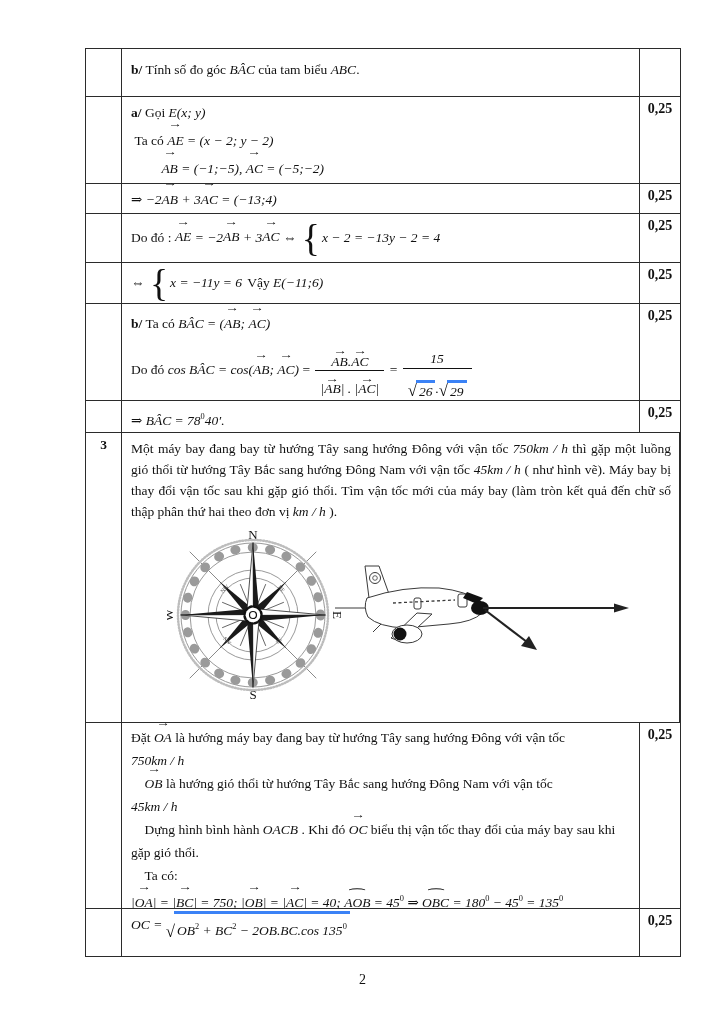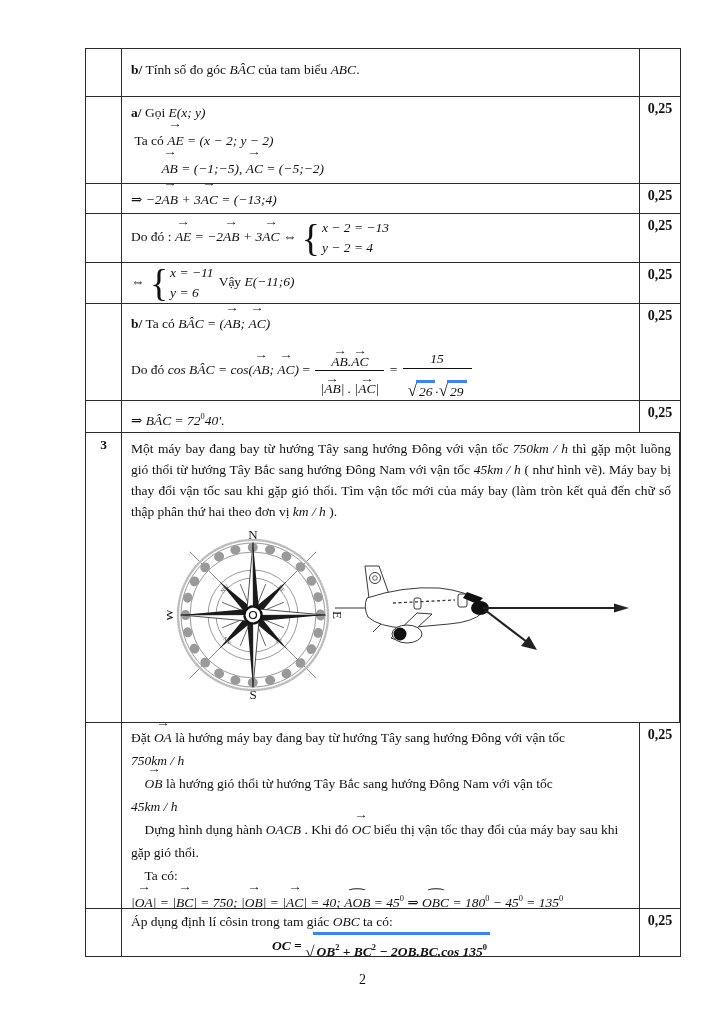--- a/index.html
+++ b/index.html
@@ -27,21 +27,21 @@
   .frac{display:inline-flex;flex-direction:column;vertical-align:middle;text-align:center;margin:0 2px;}
   .fnum{border-bottom:1px solid #111;padding:11px 5px 1px;line-height:1.1;}
   .fden{padding:11px 5px 1px;line-height:1.1;}
   
   .sqrt{display:inline-flex;align-items:stretch;vertical-align:middle;}
   .radsym{font-size:1.25em;line-height:1;align-self:flex-end;margin-right:-1px;font-style:normal;}
   .radbody{border-top:3px solid #3b82f6;padding:2px 3px 0;}
   
   .cases{display:inline-flex;align-items:center;vertical-align:middle;margin:0 2px;}
   .brace{font-size:2.8em;font-weight:400;line-height:0.82;margin-right:2px;font-style:normal;}
-  .case-col{display:inline-flex;flex-direction:column;line-height:1.5;text-align:left;}
+  .case-col{display:inline-flex;flex-direction:row;line-height:1.5;text-align:left;}
   
   .r1{height:48px}.r2{height:87px}.r3{height:30px}.r4{height:49px}.r5{height:41px}
   .r6{height:97px}.r7{height:32px}.r8{height:290px}.r9{height:186px}.r10{height:47px}
   .r1 .cell-content{padding-top:9px;}
   .r2 .fline{line-height:28px;}
   .r3 .fline{line-height:27px;}
   .r4 .cell-content,.r5 .cell-content{display:flex;flex-direction:column;justify-content:center;}
   .r6 .fline:nth-child(1){padding-top:5px;line-height:26px;}
   .r6 .fline:nth-child(2){margin-top:4px;}
   .r7 .fline{line-height:27px;}
@@ -99,21 +99,21 @@
         <div class="cell-no"></div>
         <div class="cell-content">
           <div class="fline"><span class="seg-bold">b/</span><span class="seg-txt"> Ta có </span><span class="seg-math">BÂC</span><span class="seg-math"> = (</span><span class="vec"><span class="vec-arrow">→</span><span class="seg-math">AB</span></span><span class="seg-math">; </span><span class="vec"><span class="vec-arrow">→</span><span class="seg-math">AC</span></span><span class="seg-math">)</span></div>
           <div class="fline"><span class="seg-txt">Do đó </span><span class="seg-math">cos BÂC = cos(</span><span class="vec"><span class="vec-arrow">→</span><span class="seg-math">AB</span></span><span class="seg-math">; </span><span class="vec"><span class="vec-arrow">→</span><span class="seg-math">AC</span></span><span class="seg-math">)</span><span class="seg-txt"> = </span><span class="frac"><span class="fnum"><span class="vec"><span class="vec-arrow">→</span><span class="seg-math">AB</span></span><span class="seg-math">.</span><span class="vec"><span class="vec-arrow">→</span><span class="seg-math">AC</span></span></span><span class="fden"><span class="seg-math">|</span><span class="vec"><span class="vec-arrow">→</span><span class="seg-math">AB</span></span><span class="seg-math">| . |</span><span class="vec"><span class="vec-arrow">→</span><span class="seg-math">AC</span></span><span class="seg-math">|</span></span></span><span class="seg-txt"> = </span><span class="frac"><span class="fnum"><span class="seg-math">15</span></span><span class="fden"><span class="sqrt"><span class="radsym">√</span><span class="radbody"><span class="seg-math">26</span></span></span><span class="seg-math">.</span><span class="sqrt"><span class="radsym">√</span><span class="radbody"><span class="seg-math">29</span></span></span></span></span></div>
         </div>
         <div class="cell-pts">0,25</div>
       </div>
       <div class="trow r7">
         <div class="cell-no"></div>
         <div class="cell-content">
-          <div class="fline"><span class="seg-txt">⇒ </span><span class="seg-math">BÂC</span><span class="seg-math"> = 72</span><sup class="seg-sup">0</sup><span class="seg-math">40′.</span></div>
+          <div class="fline"><span class="seg-txt">⇒ </span><span class="seg-math">BÂC</span><span class="seg-math"> = 78</span><sup class="seg-sup">0</sup><span class="seg-math">40′.</span></div>
         </div>
         <div class="cell-pts">0,25</div>
       </div>
       <div class="trow r8">
         <div class="cell-no">3</div>
         <div class="cell-content">
           <div class="fline"><span class="seg-txt"> Một máy bay đang bay từ hướng Tây sang hướng Đông với vận tốc </span><span class="seg-math">750km / h</span><span class="seg-txt"> thì gặp một luồng gió thổi từ hướng Tây Bắc sang hướng Đông Nam với vận tốc </span><span class="seg-math">45km / h</span><span class="seg-txt"> ( như hình vẽ). Máy bay bị thay đổi vận tốc sau khi gặp gió thổi. Tìm vận tốc mới của máy bay (làm tròn kết quả đến chữ số thập phân thứ hai theo đơn vị </span><span class="seg-math">km / h</span><span class="seg-txt"> ).</span></div>
           <div class="fig-wrap"><svg id="figure-compass-plane" width="500" height="172" viewBox="0 0 500 172" xmlns="http://www.w3.org/2000/svg">
       <g stroke-linecap="round">
         <line x1="23" y1="24" x2="149" y2="150" stroke="#8a8a8a" stroke-width="1"></line>
@@ -176,30 +176,29 @@
     </svg></div>
         </div>
       </div>
       <div class="trow r9">
         <div class="cell-no"></div>
         <div class="cell-content">
           <div class="fline"><span class="seg-txt">Đặt </span><span class="vec"><span class="vec-arrow">→</span><span class="seg-math">OA</span></span><span class="seg-txt"> là hướng máy bay đang bay từ hướng Tây sang hướng Đông với vận tốc</span></div>
           <div class="fline"><span class="seg-math">750km / h</span></div>
           <div class="fline"><span class="seg-txt">    </span><span class="vec"><span class="vec-arrow">→</span><span class="seg-math">OB</span></span><span class="seg-txt"> là hướng gió thổi từ hướng Tây Bắc sang hướng Đông Nam với vận tốc</span></div>
           <div class="fline"><span class="seg-math">45km / h</span></div>
-          <div class="fline"><span class="seg-txt">    Dựng hình dụng hành </span><span class="seg-math">OACB</span><span class="seg-txt"> . Khi đó </span><span class="vec"><span class="vec-arrow">→</span><span class="seg-math">OC</span></span><span class="seg-txt"> biểu thị vận tốc thay đổi của máy bay sau khi gặp gió thổi.</span></div>
+          <div class="fline"><span class="seg-txt">    Dựng hình bình hành </span><span class="seg-math">OACB</span><span class="seg-txt"> . Khi đó </span><span class="vec"><span class="vec-arrow">→</span><span class="seg-math">OC</span></span><span class="seg-txt"> biểu thị vận tốc thay đổi của máy bay sau khi gặp gió thổi.</span></div>
           <div class="fline"><span class="seg-txt">    Ta có:</span></div>
           <div class="fline"><span class="seg-math">|</span><span class="vec"><span class="vec-arrow">→</span><span class="seg-math">OA</span></span><span class="seg-math">| = |</span><span class="vec"><span class="vec-arrow">→</span><span class="seg-math">BC</span></span><span class="seg-math">| = 750; |</span><span class="vec"><span class="vec-arrow">→</span><span class="seg-math">OB</span></span><span class="seg-math">| = |</span><span class="vec"><span class="vec-arrow">→</span><span class="seg-math">AC</span></span><span class="seg-math">| = 40; </span><span class="vec"><span class="arc-sym">⌢</span><span class="seg-math">AOB</span></span><span class="seg-math"> = 45</span><sup class="seg-sup">0</sup><span class="seg-txt"> ⇒ </span><span class="vec"><span class="arc-sym">⌢</span><span class="seg-math">OBC</span></span><span class="seg-math"> = 180</span><sup class="seg-sup">0</sup><span class="seg-math"> − 45</span><sup class="seg-sup">0</sup><span class="seg-math"> = 135</span><sup class="seg-sup">0</sup></div>
         </div>
         <div class="cell-pts">0,25</div>
       </div>
       <div class="trow r10">
         <div class="cell-no"></div>
         <div class="cell-content">
-          <div class="fline"><span class="seg-txt">Áp dụng định lí côsin trong tam giác </span><span class="seg-math">OBC</span><span class="seg-txt"> ta có:</span></div>
           <div class="fline"><span class="seg-math">OC = </span><span class="sqrt"><span class="radsym">√</span><span class="radbody"><span class="seg-math">OB</span><sup class="seg-sup">2</sup><span class="seg-math"> + BC</span><sup class="seg-sup">2</sup><span class="seg-math"> − 2OB.BC.cos 135</span><sup class="seg-sup">0</sup></span></span></div>
         </div>
         <div class="cell-pts">0,25</div>
       </div>
     </div>
   <div class="footer-page">2</div>
 
 </div>
 
 </body></html>

